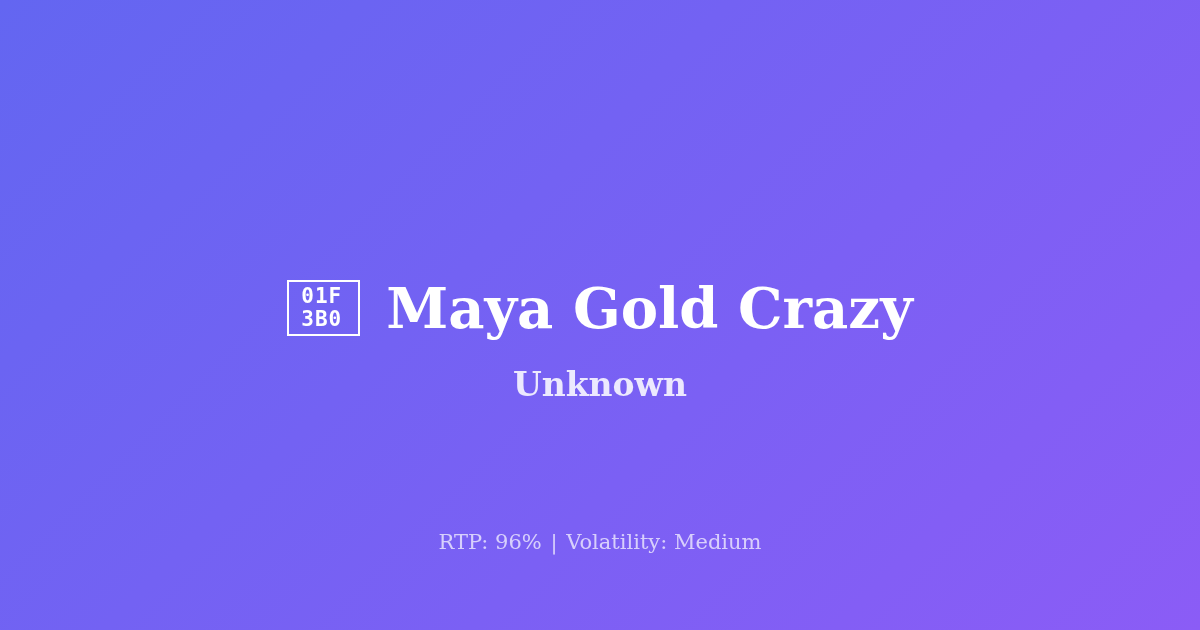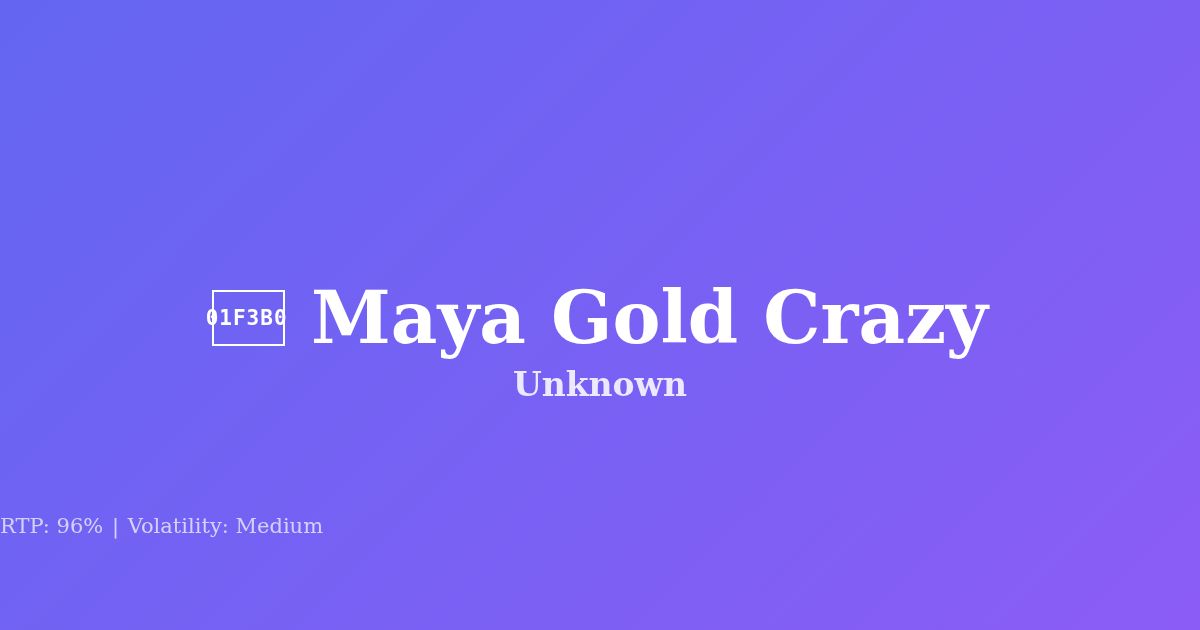--- a/index.html
+++ b/index.html
@@ -48,41 +48,41 @@
     vertical-align: middle;
   }
 
   
   .tofu {
     box-sizing: border-box;
     width: 73px;
     height: 56px;
     border: 2px solid #ffffff;
     display: flex;
-    flex-direction: row;
+    flex-direction: column;
     align-items: center;
     justify-content: center;
     padding: 1px 4px 0 0;
     line-height: 1;
   }
 
   .tofu-line {
     font-family: "DejaVu Sans Mono", "Liberation Mono", monospace;
     font-size: 21px;
     font-weight: 700;
     letter-spacing: 1px;
     color: #ffffff;
     line-height: 23px;
     display: block;
   }
 
   .game-title {
     font-family: "DejaVu Serif", "Liberation Serif", serif;
     font-weight: 700;
-    font-size: 72px;
+    font-size: 56px;
     line-height: 72px;
     color: #ffffff;
     letter-spacing: 0px;
   }
 
   
   .game-provider {
     position: absolute;
     top: 365px;
     left: 0;
@@ -91,24 +91,24 @@
     font-family: "DejaVu Serif", "Liberation Serif", serif;
     font-weight: 700;
     font-size: 33px;
     line-height: 40px;
     color: rgba(255, 255, 255, 0.86);
   }
 
   
   .game-meta {
     position: absolute;
-    top: 512px;
+    top: 528px;
     left: 0;
     right: 0;
-    text-align: left;
+    text-align: center;
     font-family: "DejaVu Serif", "Liberation Serif", serif;
     font-weight: 400;
     font-size: 21px;
     line-height: 28px;
     color: rgba(255, 255, 255, 0.70);
   }
 
   .meta-sep {
     padding: 0 2px;
   }

